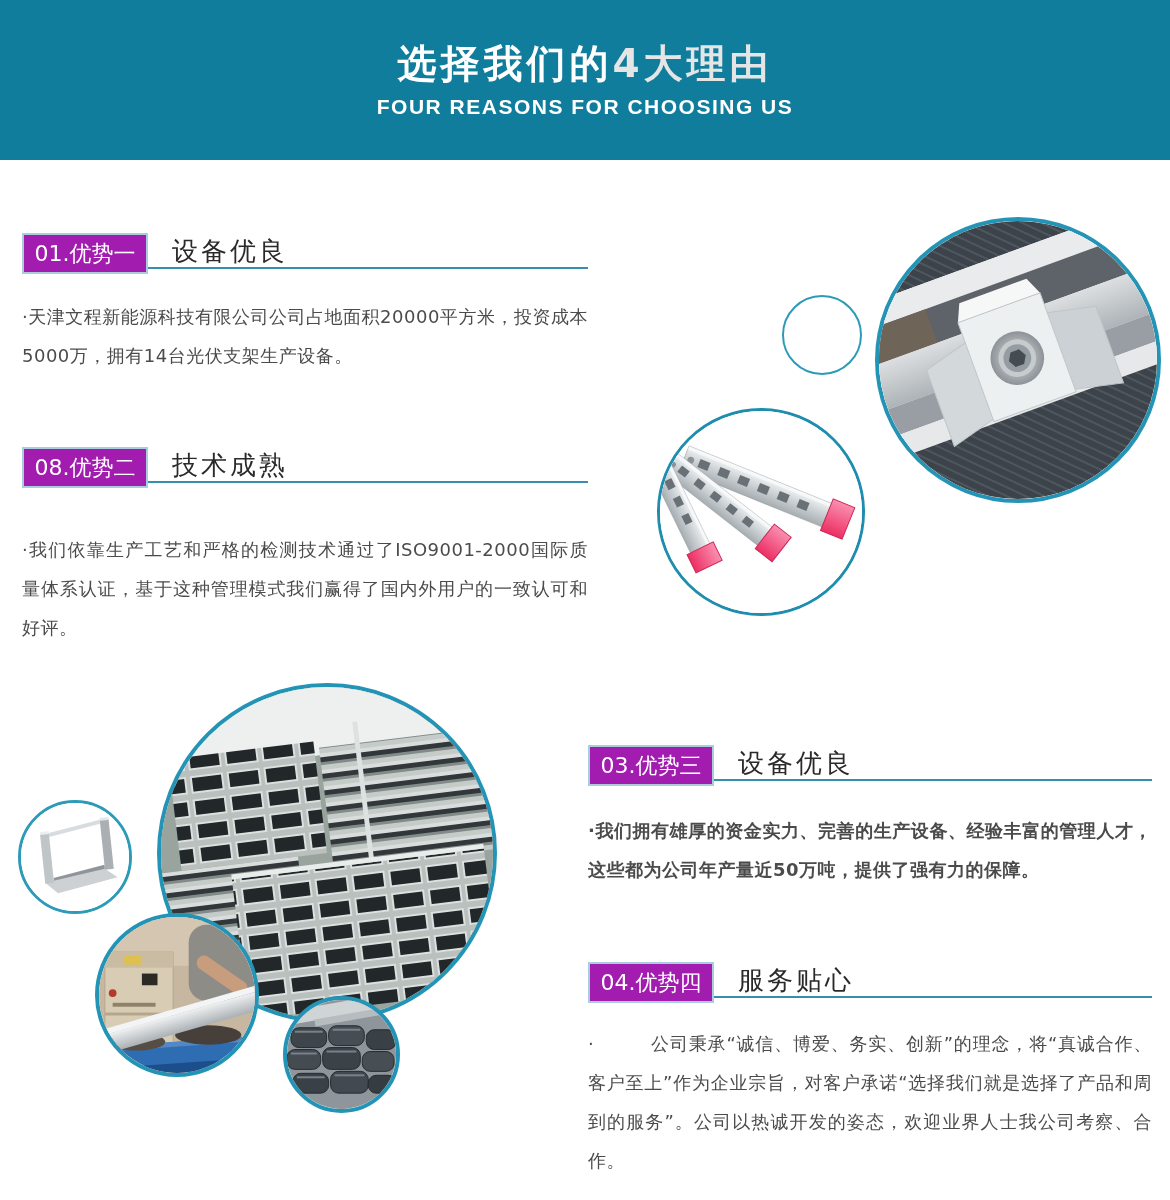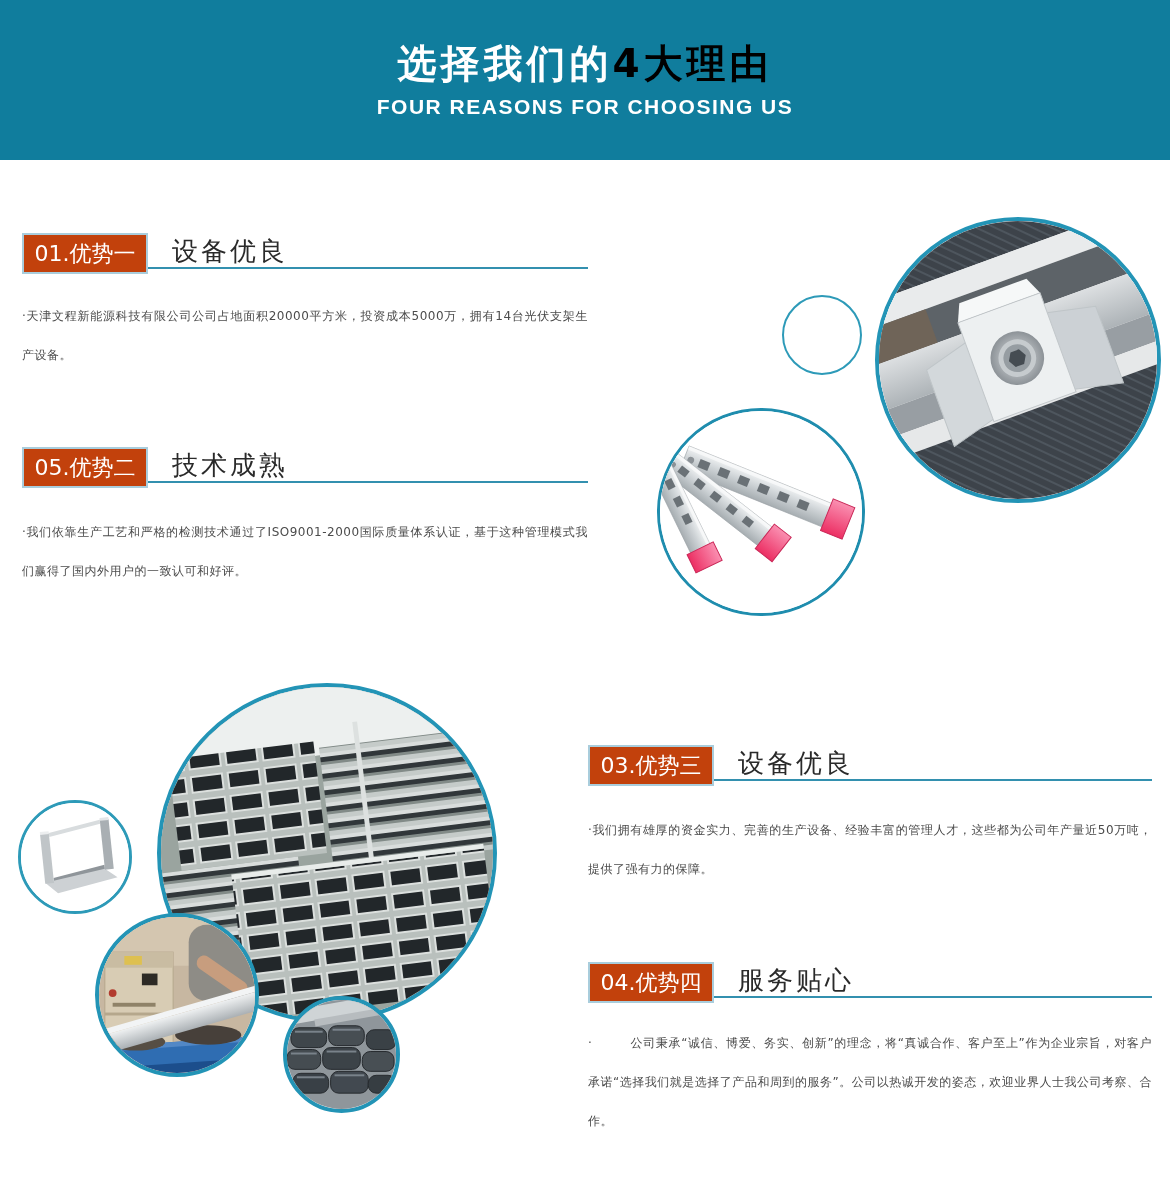--- a/index.html
+++ b/index.html
@@ -1,37 +1,37 @@
 <!DOCTYPE html>
 <html><head>
 <meta charset="utf-8">
 <style>
   html,body{margin:0;padding:0;background:#fff;}
   .page{position:relative;width:1170px;height:1200px;background:#fff;overflow:hidden;
         font-family:"DejaVu Sans","Liberation Sans",sans-serif;}
   
   .hero{position:absolute;left:0;top:0;width:1170px;height:160px;background:#107d9d;text-align:center;}
   .hero-title{padding-top:42px;font-size:39px;font-weight:bold;letter-spacing:4px;color:#ffffff;line-height:1.15;}
-  .hero-title .hl{color:#000000;}
+  .hero-title .hl{color:#e5e5e5;}
   .hero-sub{margin-top:8px;font-family:"Liberation Sans",sans-serif;font-size:21px;font-weight:bold;
             letter-spacing:1.5px;color:#ffffff;}
   
   .section{position:absolute;}
-  .badge{position:absolute;left:0;top:0;width:122px;height:37px;background:#c2410c;
+  .badge{position:absolute;left:0;top:0;width:122px;height:37px;background:#a21caf;
          border:2px solid #a9cddc;color:#fff;font-size:22px;text-align:center;line-height:37px;}
   .stitle{position:absolute;left:150px;top:1px;font-size:26px;font-weight:normal;color:#2a2a2a;letter-spacing:3px;}
   .hline{position:absolute;left:126px;top:34px;right:0;height:2px;background:#3390af;}
-  .sbody{position:absolute;left:0;right:0;font-size:12px;line-height:39px;color:#4b4b4b;
+  .sbody{position:absolute;left:0;right:0;font-size:18px;line-height:39px;color:#4b4b4b;
          letter-spacing:0.5px;text-align:justify;}
   #s1{left:22px;top:233px;width:566px;height:170px;}
   #s1 .sbody{top:64px;}
   #s2{left:22px;top:447px;width:566px;height:170px;}
-  #s2 .sbody{top:66px;}
+  #s2 .sbody{top:83px;}
   #s3{left:588px;top:745px;width:564px;height:170px;}
-  #s3 .sbody{top:66px;}
+  #s3 .sbody{top:66px;font-weight:bold;}
   #s4{left:588px;top:945px;width:564px;height:200px;margin-top:17px;}
   #s4 .sbody{top:62px;}
   
   .circle{position:absolute;border-radius:50%;overflow:hidden;box-sizing:border-box;background:#fff;}
   .circle svg{display:block;width:100%;height:100%;}
   #c-clamp   {left:875px;top:217px;width:286px;height:286px;border:4px solid #2394b6;}
   #c-ring    {left:782px;top:295px;width:80px; height:80px; border:2px solid #2d9ab8;}
   #c-brackets{left:657px;top:408px;width:208px;height:208px;border:3px solid #1f8dae;}
   #c-stack   {left:157px;top:683px;width:340px;height:340px;border:4px solid #2394b6;z-index:1;}
   #c-uchan   {left:18px; top:800px;width:114px;height:114px;border:3px solid #2d9ab8;z-index:2;}
@@ -49,21 +49,21 @@
   </div>
 
   <div class="section" id="s1">
     <div class="badge">01.优势一</div>
     <div class="stitle">设备优良</div>
     <div class="hline"></div>
     <div class="sbody">·天津文程新能源科技有限公司公司占地面积20000平方米，投资成本5000万，拥有14台光伏支架生产设备。</div>
   </div>
 
   <div class="section" id="s2">
-    <div class="badge">05.优势二</div>
+    <div class="badge">08.优势二</div>
     <div class="stitle">技术成熟</div>
     <div class="hline"></div>
     <div class="sbody">·我们依靠生产工艺和严格的检测技术通过了ISO9001-2000国际质量体系认证，基于这种管理模式我们赢得了国内外用户的一致认可和好评。</div>
   </div>
 
   <div class="section" id="s3">
     <div class="badge">03.优势三</div>
     <div class="stitle">设备优良</div>
     <div class="hline"></div>
     <div class="sbody">·我们拥有雄厚的资金实力、完善的生产设备、经验丰富的管理人才，这些都为公司年产量近50万吨，提供了强有力的保障。</div>

